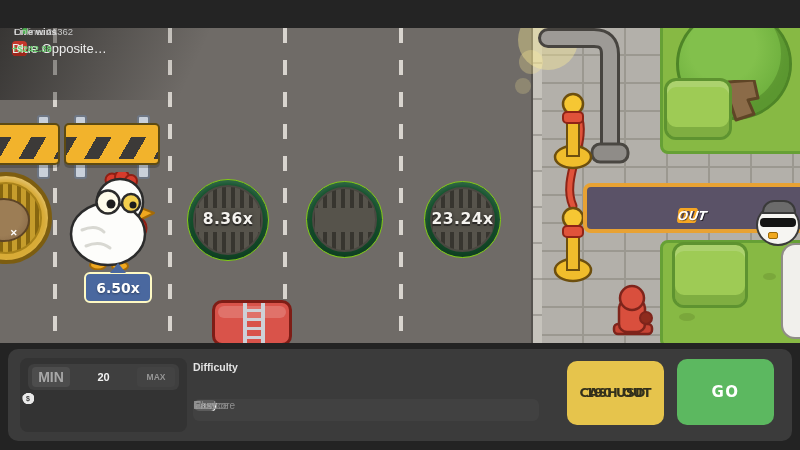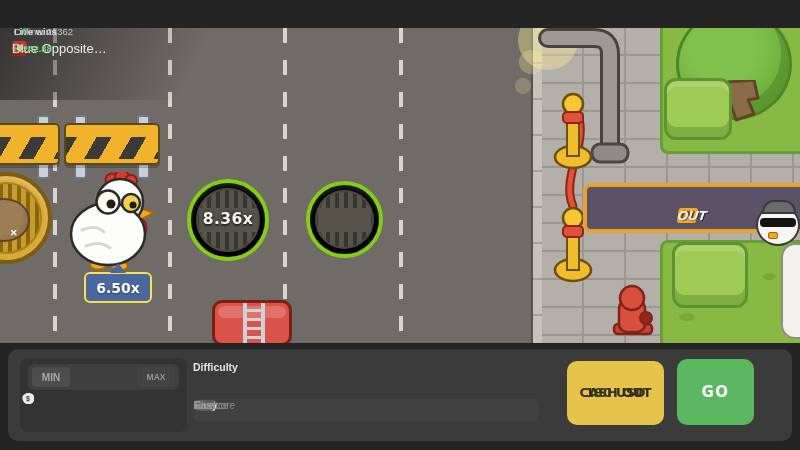--- a/index.html
+++ b/index.html
@@ -63,21 +63,21 @@
         font-style:italic;font-size:13px;padding:0 3px;border-radius:3px;}
   .inout .out{position:static;color:#fff;font-weight:900;font-style:italic;font-size:13px;
         letter-spacing:.5px;text-shadow:1px 1px 0 rgba(0,0,0,.35);}
   .bannerchick{left:756px;top:172px;width:46px;height:46px;z-index:6;}
   .bc-head{left:0;top:4px;width:44px;height:42px;border-radius:50%;background:#f6f5f2;border:2px solid #3a3a3a;}
   .bc-cap{left:6px;top:0;width:34px;height:14px;border-radius:12px 12px 0 0;background:#6b6b6b;border:2px solid #3a3a3a;}
   .bc-glass{left:4px;top:18px;width:36px;height:9px;border-radius:4px;background:#141414;}
   .bc-beak{left:12px;top:32px;width:10px;height:7px;background:#f0a81f;border-radius:2px;border:1px solid #9c6a08;}
 
   
-  .manhole{border-radius:50%;background:#000000;border:4px solid #84cc16;
+  .manhole{border-radius:50%;background:#14532d;border:1px solid #84cc16;
            box-shadow:inset 0 3px 5px rgba(255,255,255,.14), inset 0 -5px 8px rgba(0,0,0,.3);}
   .manhole .inner{left:5px;right:5px;top:5px;bottom:5px;border-radius:50%;overflow:hidden;
            background:repeating-linear-gradient(90deg,#37352f 0 4px,#57544c 4px 9px);
            border:2px solid #4a4841;}
   .manhole .band{left:-2px;right:-2px;top:50%;height:24px;transform:translateY(-50%);background:#56534b;}
   .manhole .mult{left:-10px;right:-10px;top:50%;transform:translateY(-54%);text-align:center;
            font-family:"DejaVu Sans",sans-serif;font-weight:800;font-size:15.5px;color:#f5f3ef;
            text-shadow:0 2px 0 #2c2a27,0 0 4px rgba(0,0,0,.55);letter-spacing:.5px;}
   .mh1{left:187px;top:151px;width:82px;height:82px;}
   .mh2{left:306px;top:153px;width:77px;height:77px;}
@@ -96,21 +96,21 @@
   .barrier .postL{left:10px;} .barrier .postR{right:10px;}
   .barrier .bar{left:0;right:0;top:8px;height:42px;background:#f2b32c;border:2px solid #5d4a12;border-radius:5px;
         overflow:hidden;box-shadow:0 3px 0 rgba(0,0,0,.2);}
   .barrier .stripes{left:-4px;right:-4px;bottom:4px;height:22px;
         background:repeating-linear-gradient(120deg,#3c3a38 0 13px,#f2b32c 13px 30px);}
   .bar1{left:-36px;top:87px;}
   .bar2{left:64px;top:87px;}
 
   
   .chicken{left:68px;top:144px;width:88px;height:98px;}
-  .badge{left:84px;top:244px;width:68px;height:31px;background:#4a689f;border:2px solid #fde047;
+  .badge{left:84px;top:244px;width:68px;height:31px;background:#4a689f;border:2px solid #fef9c3;
          border-radius:6px;display:flex;align-items:center;justify-content:center;z-index:4;}
   .badge::before{content:'';position:absolute;top:-11px;left:50%;transform:translateX(-50%);
          border:8px solid rgba(0,0,0,0);border-bottom:10px solid #4a689f;border-top:none;}
   .badge .btxt{position:static;font-family:"DejaVu Sans",sans-serif;font-weight:800;font-size:14px;color:#fff;
          text-shadow:0 1px 2px rgba(0,0,0,.4);}
 
   
   .truck{left:212px;top:272px;width:80px;height:46px;background:#d9534a;border:3px solid #7e1d16;
          border-radius:10px;overflow:hidden;}
   .truck .cab{left:3px;right:3px;top:3px;height:12px;background:rgba(255,255,255,.18);border-radius:6px;}
@@ -131,40 +131,40 @@
   .gicon i{position:static;width:6px;height:6px;border-radius:50%;background:#f3e9e2;display:block;}
   .lw-name{font-size:13px;color:#ededed;}
   .lw-amt{font-size:9.5px;font-weight:700;color:#6ecf73;}
 
   
   .bottom-bg{left:0;top:343px;width:800px;height:107px;background:#232323;}
   .panel{left:8px;top:349px;width:784px;height:92px;background:#3b3b3b;border-radius:10px;z-index:20;}
   .betbox{left:12px;top:9px;width:167px;height:74px;background:#333333;border-radius:8px;}
   .betrow{left:8px;top:6px;width:151px;height:26px;background:#3f3f3f;border-radius:6px;}
   .btn-min{left:4px;top:3px;width:38px;height:20px;background:#4d4d4d;border-radius:4px;
-           color:#a8a8a8;font-size:10px;font-weight:700;display:flex;align-items:center;justify-content:center;}
+           color:#a8a8a8;font-size:14px;font-weight:700;display:flex;align-items:center;justify-content:center;}
   .btn-max{right:4px;top:3px;width:38px;height:20px;background:#434343;border-radius:4px;
            color:#969696;font-size:8.5px;font-weight:700;display:flex;align-items:center;justify-content:center;}
   .betval{left:42px;right:42px;top:0;height:26px;display:flex;align-items:center;justify-content:center;
            color:#f2f2f2;font-size:11px;font-weight:700;}
   .quickrow{left:8px;top:40px;width:151px;height:24px;display:flex;gap:5px;}
   .qbet{position:static;flex:1;background:#474747;border-radius:5px;display:flex;align-items:center;
         justify-content:center;gap:3px;color:#d3d3d3;font-size:8.5px;font-weight:700;}
   .qbet .coin{width:11px;height:11px;background:#e9e9e9;color:#3a3a3a;font-size:7px;}
   .diff-label{left:185px;top:12px;font-size:10.5px;font-weight:700;color:#e4e4e4;}
   .hint{left:300px;top:13px;width:245px;text-align:right;font-size:10.5px;color:#b4b4b4;}
   .tabs{left:185px;top:50px;width:346px;height:22px;background:#414141;border-radius:6px;display:flex;padding:1px;}
   .tab{position:static;flex:1;display:flex;align-items:center;justify-content:center;font-size:10px;
        color:#8f8f8f;border-radius:5px;}
   .tab.sel{background:#5c5c5c;color:#f4f4f4;font-weight:700;}
   .cashout{left:559px;top:12px;width:97px;height:64px;background:#e6c44c;border-radius:10px;
        display:flex;flex-direction:column;align-items:center;justify-content:center;
        font-family:"DejaVu Sans",sans-serif;font-weight:800;font-size:12.5px;color:#33301c;line-height:1.35;}
   .cashout span{position:static;}
-  .go{left:669px;top:10px;width:77px;height:66px;background:#5cb860;border-radius:10px;
+  .go{left:669px;top:10px;width:97px;height:66px;background:#5cb860;border-radius:10px;
        display:flex;align-items:center;justify-content:center;font-family:"DejaVu Sans",sans-serif;
        font-weight:800;font-size:15px;color:#fff;letter-spacing:1.5px;}
 </style>
 </head>
 <body>
 
 <div id="app">
 
   <div class="scene">
 
@@ -255,20 +255,25 @@
     </div>
 
     <div class="manhole mh1">
       <div class="inner"></div>
         <div class="band" style="left:8px;right:8px;"></div>
       <div class="mult">8.36x</div>
     </div>
     <div class="manhole mh2">
       <div class="inner"></div>
         <div class="band" style="left:8px;right:8px;"></div>
+    </div>
+    <div class="manhole mh3">
+      <div class="inner"></div>
+        <div class="band" style="left:8px;right:8px;"></div>
+      <div class="mult">23.24x</div>
     </div>
 
     <svg class="chicken" viewBox="0 0 88 98">
       <ellipse cx="30" cy="93" rx="8" ry="4.5" fill="#f0a81f" stroke="#a36a08" stroke-width="2"></ellipse>
       <ellipse cx="52" cy="94" rx="8" ry="4.5" fill="#f0a81f" stroke="#a36a08" stroke-width="2"></ellipse>
       <circle cx="44" cy="8" r="6.5" fill="#d63b2c" stroke="#8e1f14" stroke-width="2"></circle>
       <circle cx="54" cy="5" r="7" fill="#d63b2c" stroke="#8e1f14" stroke-width="2"></circle>
       <circle cx="63" cy="9" r="6" fill="#d63b2c" stroke="#8e1f14" stroke-width="2"></circle>
       <polygon points="68,34 86,41 70,49" fill="#f0a81f" stroke="#a36a08" stroke-width="2" stroke-linejoin="round"></polygon>
       <ellipse cx="72" cy="56" rx="6.5" ry="9" fill="#d63b2c" stroke="#8e1f14" stroke-width="2"></ellipse>
@@ -308,20 +313,21 @@
     </div>
   </div>
 
 
   <div class="bottom-bg"></div>
   <div class="panel">
 
     <div class="betbox">
       <div class="betrow">
         <div class="btn-min">MIN</div>
+        <div class="betval">20</div>
         <div class="btn-max">MAX</div>
       </div>
       <div class="quickrow">
         <div class="qbet">
           <span>0.5</span>
             <span class="coin">$</span>
         </div>
         <div class="qbet">
           <span>1</span>
             <span class="coin">$</span>

